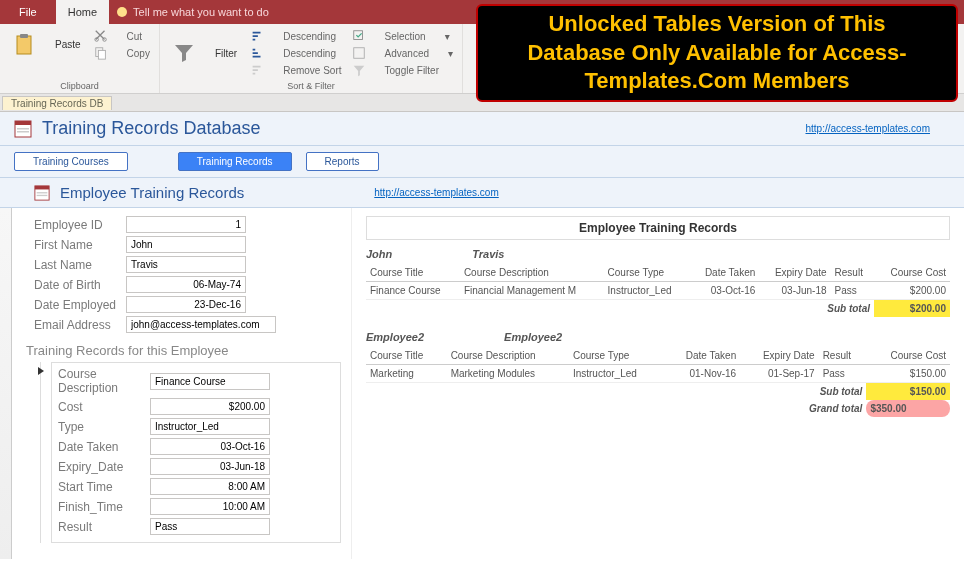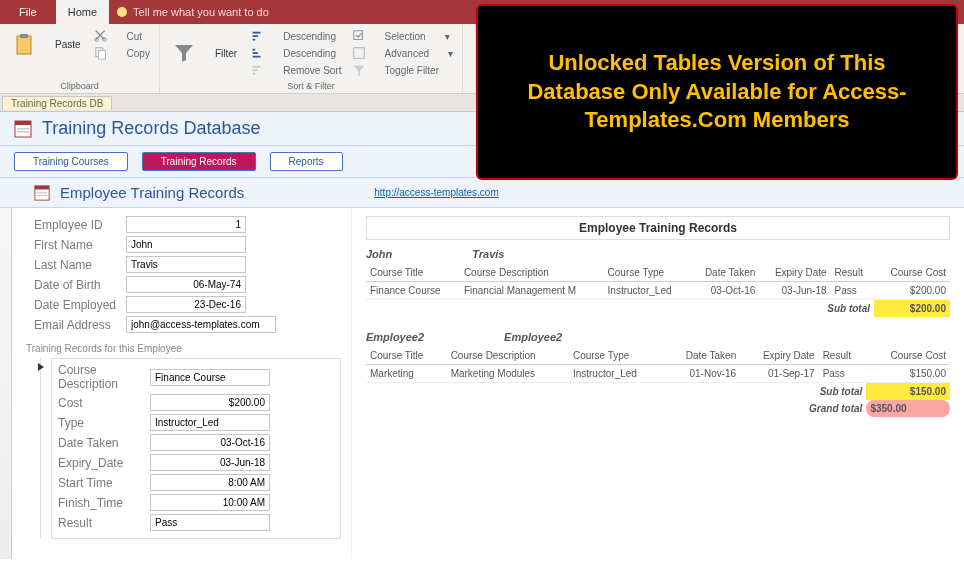--- a/index.html
+++ b/index.html
@@ -30,58 +30,58 @@
 
 
 .mainhead { background: #eef3fa; border-bottom: 1px solid #c3d4e8; padding: 6px 14px; display: flex; align-items: center; gap: 10px; }
 .mainhead .dbicon { width: 18px; height: 18px; }
 .mainhead h1 { font-size: 18px; font-weight: 400; color: #2b579a; }
 .mainhead .link { margin-left: auto; margin-right: 20px; font-size: 10px; color: #0563c1; text-decoration: underline; }
 
 
 .navrow { background: #eef3fa; padding: 6px 14px; display: flex; gap: 14px; border-bottom: 1px solid #c3d4e8; }
 .navbtn { border: 1px solid #4472c4; background: #fff; color: #2b579a; padding: 3px 18px; font-size: 10px; border-radius: 2px; cursor: pointer; }
-.navbtn.active { background: #be185d; color: #fff; }
+.navbtn.active { background: #3b82f6; color: #fff; margin-left: 36px; }
 
 
 .subhead { background: #eef3fa; border-bottom: 1px solid #c3d4e8; padding: 6px 14px 6px 34px; display: flex; align-items: center; gap: 10px; }
 .subhead h2 { font-size: 15px; font-weight: 400; color: #2b579a; }
 .subhead .link { margin-left: 120px; font-size: 10px; color: #0563c1; text-decoration: underline; }
 
 
 .content { display: flex; height: calc(100% - 24px - 70px - 18px - 38px - 32px - 32px); background: #fff; }
 .leftpane { width: 340px; padding: 8px 10px 8px 22px; border-right: 1px solid #eee; overflow: hidden; }
 .rightpane { flex: 1; padding: 8px 14px; overflow: hidden; }
 
 
 .frow { display: flex; align-items: center; margin-bottom: 3px; }
 .frow label { width: 92px; font-size: 12px; color: #7a7a7a; }
 .frow input { flex: 1; max-width: 120px; border: 1px solid #c8c6c4; padding: 1px 4px; font-size: 10px; height: 17px; }
 .frow input.right { text-align: right; }
 .frow input.wide { max-width: 150px; }
 
-.fieldset-label { font-size: 10px; color: #888; margin: 10px 0 4px -8px; }
+.fieldset-label { font-size: 13px; color: #888; margin: 10px 0 4px -8px; }
 .sub-indent { border-left: 1px solid #ddd; padding-left: 10px; margin-left: 6px; }
 .subrec { border: 1px solid #ddd; padding: 4px 6px; position: relative; }
 .subrec .sel { position: absolute; left: -14px; top: 4px; width: 0; height: 0; border-top: 4px solid transparent; border-bottom: 4px solid transparent; border-left: 6px solid #333; }
 
 
 .report-title { background: #fff; border: 1px solid #ddd; text-align: center; font-size: 12px; font-weight: bold; padding: 4px; margin-bottom: 8px; }
 .emp-name { display: flex; gap: 80px; font-size: 11px; font-weight: bold; font-style: italic; color: #555; margin: 4px 0; }
 .tbl { width: 100%; border-collapse: collapse; font-size: 10px; }
 .tbl th { text-align: left; font-weight: normal; color: #555; border-bottom: 1px solid #ccc; padding: 3px 4px; white-space: nowrap; }
 .tbl td { padding: 3px 4px; color: #555; border-bottom: 1px solid #eee; white-space: nowrap; }
 .tbl .r { text-align: right; }
 .subtotal-row td { border: none; }
 .subtotal-lbl { text-align: right; font-style: italic; font-weight: bold; padding-right: 8px; }
 .subtotal-val { background: #ffea3d; text-align: right; padding: 2px 6px; font-weight: bold; }
 .grandtotal-val { background: #fca5a5; color: #fff; text-align: left; padding: 2px 6px; font-weight: bold; border-radius: 8px; }
 
 
-.overlay { position: absolute; top: 4px; right: 6px; width: 482px; height: 176px; background: #000; border: 2px solid #c00000; border-radius: 6px; display: flex; align-items: center; justify-content: center; padding: 10px 24px; }
+.overlay { position: absolute; top: 4px; right: 6px; width: 482px; height: 98px; background: #000; border: 2px solid #c00000; border-radius: 6px; display: flex; align-items: center; justify-content: center; padding: 10px 24px; }
 .overlay p { color: #ffc000; font-size: 22px; font-weight: bold; text-align: center; line-height: 1.3; }
 
 
 .recsel { width: 12px; background: linear-gradient(#f7f7f7,#eee); border-right: 1px solid #ccc; }
 
 svg { display: block; }
 </style>
 </head>
 <body>
 

